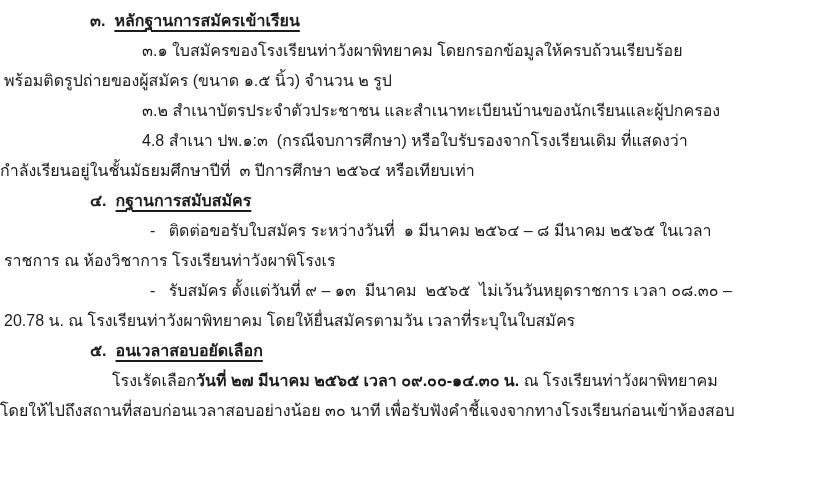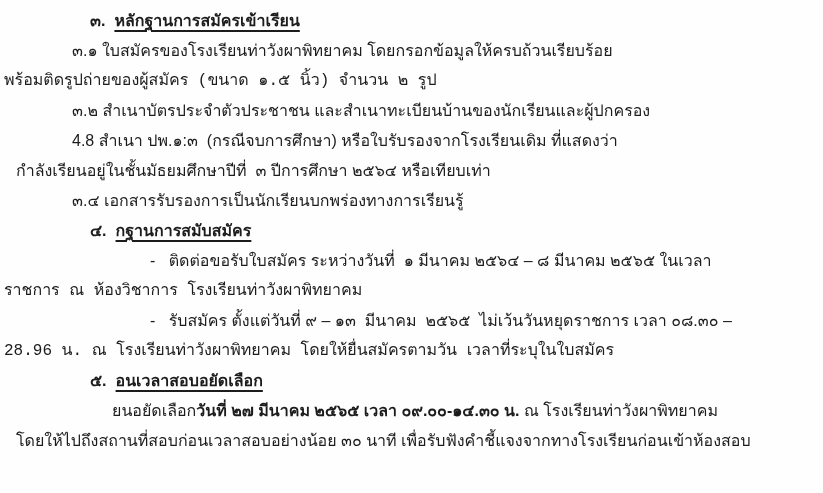--- a/index.html
+++ b/index.html
@@ -24,49 +24,48 @@
     height: 30px;
     overflow: hidden;
   }
   .heading { font-weight: 700; padding-left: 90px; }
   .heading .num { margin-right: 9px; }
   .heading .u {
     text-decoration: underline;
     text-decoration-thickness: 2px;
     text-underline-offset: 4px;
   }
-  .indent-item { padding-left: 72px; }
+  .indent-item { padding-left: 106px; margin-left: 36px; }
   .indent-bullet { padding-left: 150px; }
   .indent-exam { padding-left: 112px; }
-  .flush { padding-left: 4px; font-family: Liberation Mono, monospace; }
-  .flush0 { padding-left: 16px; }
+  .flush { padding-left: 4px; }
+  .flush0 { padding-left: 0; }
   .b { font-weight: 700; }
 </style>
 </head>
 <body>
 
 <div class="doc">
 
   <section>
     <div class="line heading"><span class="num">๓.</span><span class="u">หลักฐานการสมัครเข้าเรียน</span></div>
     <div class="line indent-item">๓.๑ ใบสมัครของโรงเรียนท่าวังผาพิทยาคม โดยกรอกข้อมูลให้ครบถ้วนเรียบร้อย</div>
     <div class="line flush">พร้อมติดรูปถ่ายของผู้สมัคร (ขนาด ๑.๕ นิ้ว) จำนวน ๒ รูป</div>
     <div class="line indent-item">๓.๒ สำเนาบัตรประจำตัวประชาชน และสำเนาทะเบียนบ้านของนักเรียนและผู้ปกครอง</div>
     <div class="line indent-item">4.8 สำเนา ปพ.๑:๓  (กรณีจบการศึกษา) หรือใบรับรองจากโรงเรียนเดิม ที่แสดงว่า</div>
     <div class="line flush0">กำลังเรียนอยู่ในชั้นมัธยมศึกษาปีที่  ๓ ปีการศึกษา ๒๕๖๔ หรือเทียบเท่า</div>
-    <div class="line indent-item">๓.๔ เอกสารรับรองการเป็นนักเรียนบกพร่องทางการเรียนรู้</div>
   </section>
 
   <section>
     <div class="line heading"><span class="num">๔.</span><span class="u">กฐานการสมับสมัคร</span></div>
     <div class="line indent-bullet">-   ติดต่อขอรับใบสมัคร ระหว่างวันที่  ๑ มีนาคม ๒๕๖๔ – ๘ มีนาคม ๒๕๖๕ ในเวลา</div>
-    <div class="line flush">ราชการ ณ ห้องวิชาการ โรงเรียนท่าวังผาพิทยาคม</div>
+    <div class="line flush">ราชการ ณ ห้องวิชาการ โรงเรียนท่าวังผาพิโรงเร</div>
     <div class="line indent-bullet">-   รับสมัคร ตั้งแต่วันที่ ๙ – ๑๓  มีนาคม  ๒๕๖๕  ไม่เว้นวันหยุดราชการ เวลา ๐๘.๓๐ –</div>
-    <div class="line flush">28.96 น. ณ โรงเรียนท่าวังผาพิทยาคม โดยให้ยื่นสมัครตามวัน เวลาที่ระบุในใบสมัคร</div>
+    <div class="line flush">20.78 น. ณ โรงเรียนท่าวังผาพิทยาคม โดยให้ยื่นสมัครตามวัน เวลาที่ระบุในใบสมัคร</div>
   </section>
 
   <section>
     <div class="line heading"><span class="num">๕.</span><span class="u">อนเวลาสอบอยัดเลือก</span></div>
-    <div class="line indent-exam"><span>ยนอยัดเลือก</span><span class="b">วันที่ ๒๗ มีนาคม ๒๕๖๕ เวลา ๐๙.๐๐-๑๔.๓๐ น.</span><span> ณ โรงเรียนท่าวังผาพิทยาคม</span></div>
+    <div class="line indent-exam"><span>โรงเรัดเลือก</span><span class="b">วันที่ ๒๗ มีนาคม ๒๕๖๕ เวลา ๐๙.๐๐-๑๔.๓๐ น.</span><span> ณ โรงเรียนท่าวังผาพิทยาคม</span></div>
     <div class="line flush0">โดยให้ไปถึงสถานที่สอบก่อนเวลาสอบอย่างน้อย ๓๐ นาที เพื่อรับฟังคำชี้แจงจากทางโรงเรียนก่อนเข้าห้องสอบ</div>
   </section>
 
 </div>
 
 </body></html>

